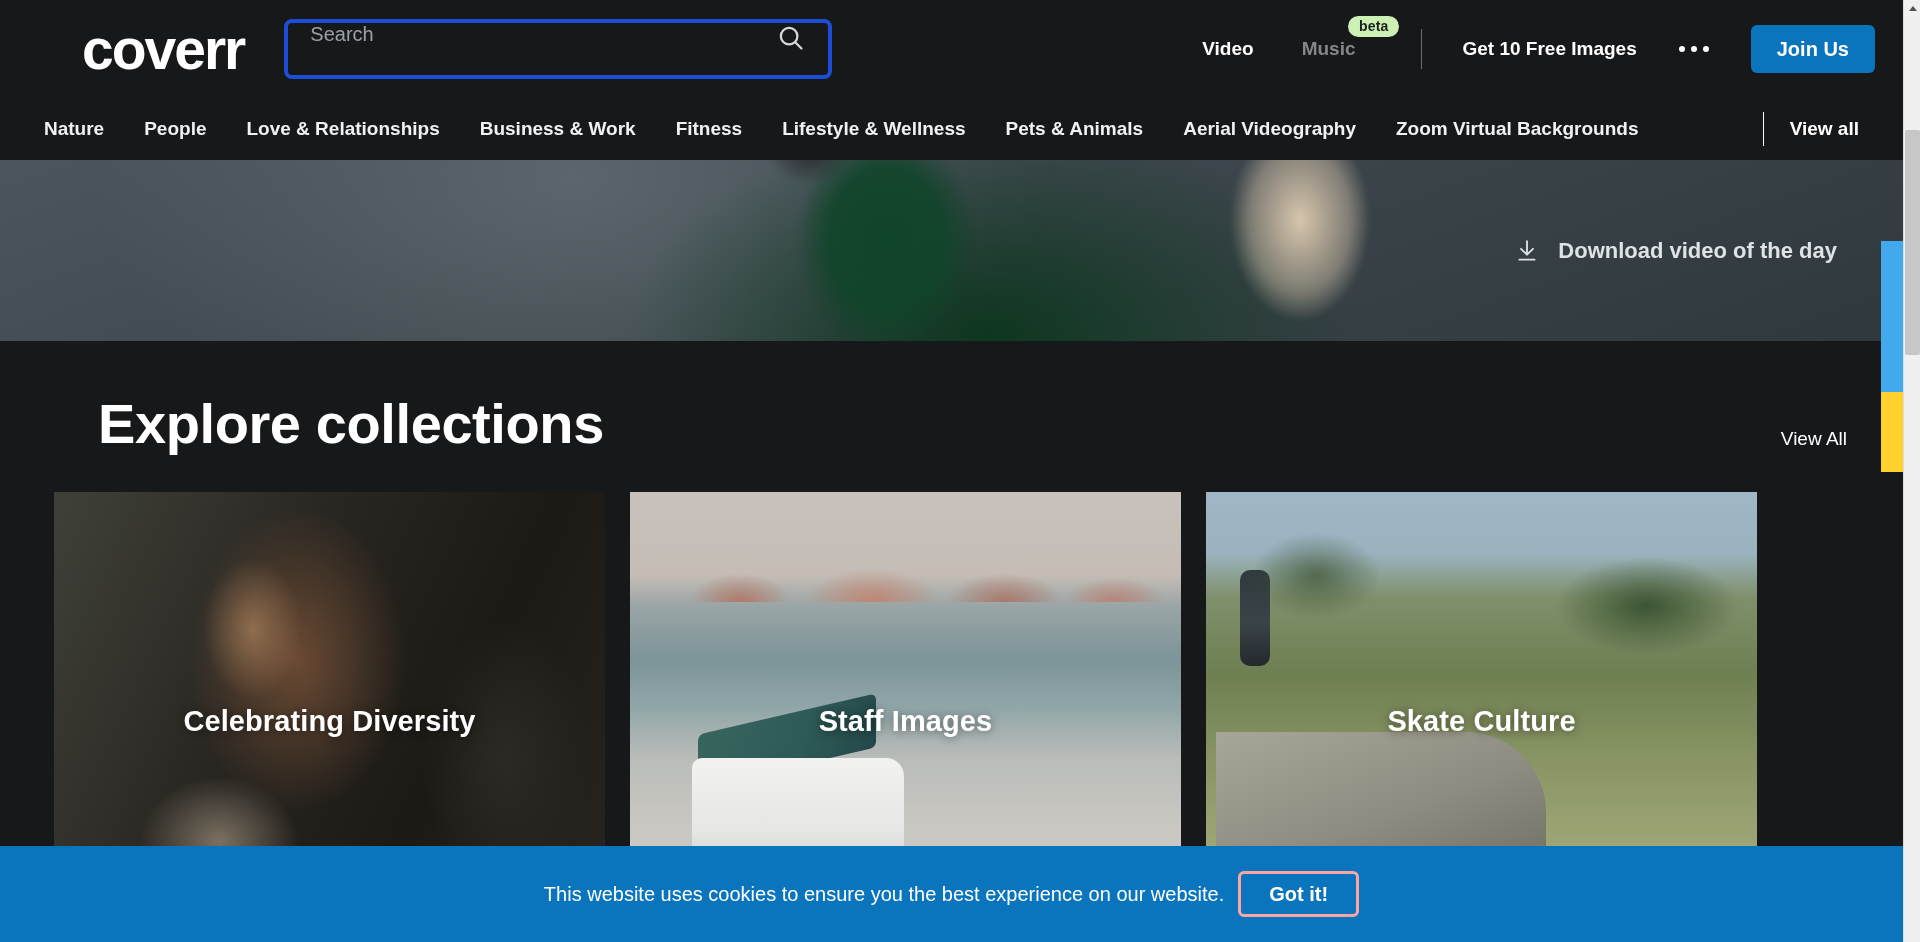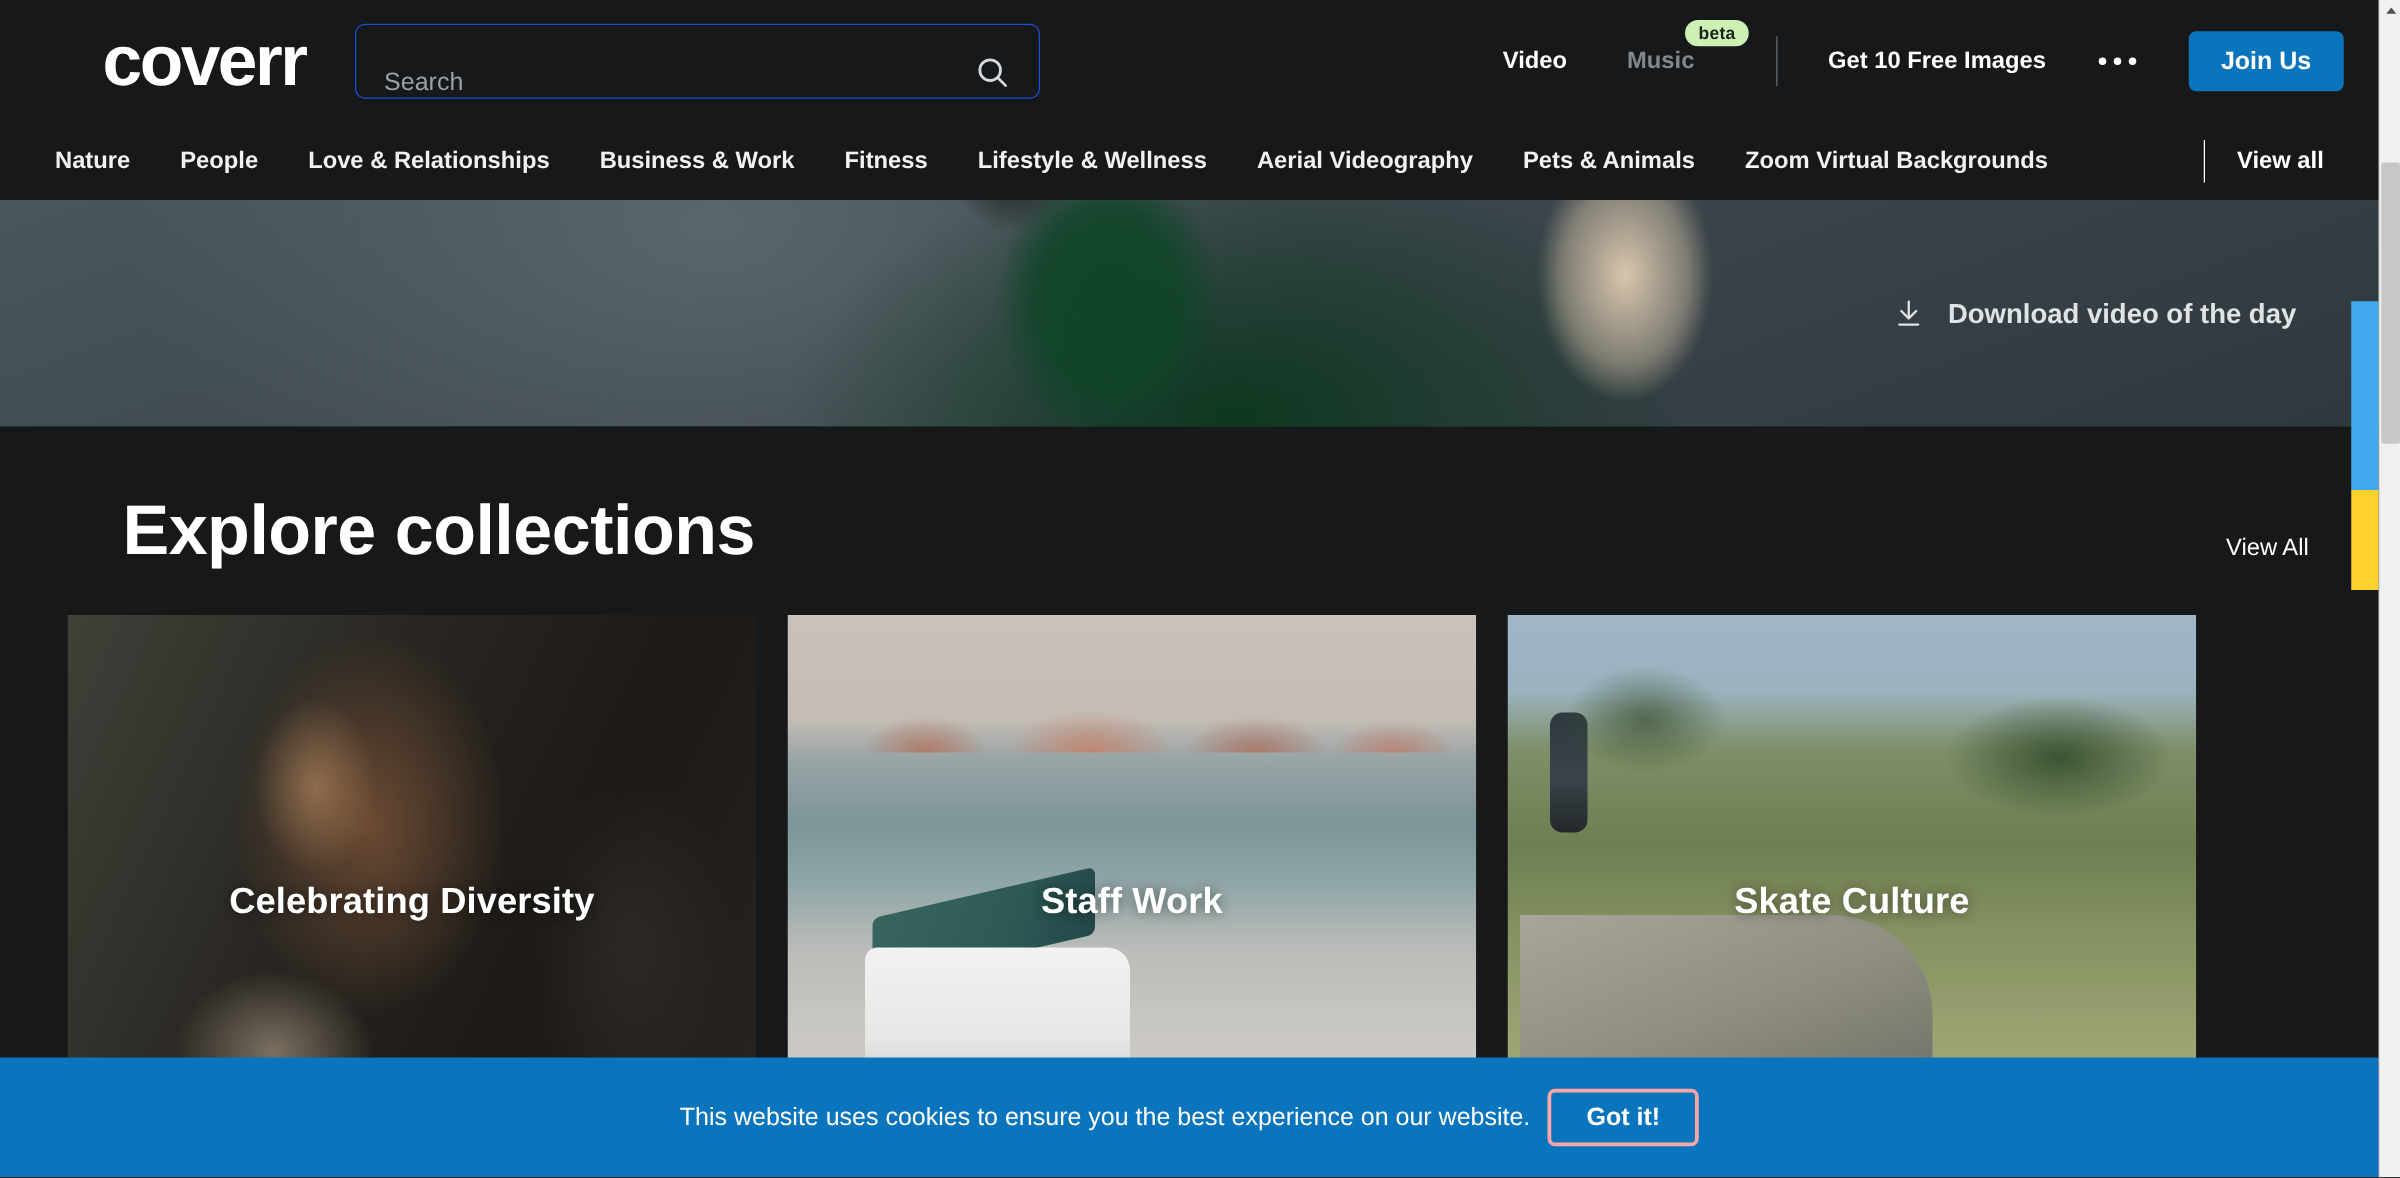--- a/index.html
+++ b/index.html
@@ -44,24 +44,24 @@
     font-size: 57px;
     font-weight: 700;
     letter-spacing: -2.0px;
     line-height: 1;
     margin-left: -4px;
     font-family: "Liberation Sans", sans-serif;
   }
   .search-box {
     position: relative;
     width: 548px; height: 60px;
-    border: 1px solid #1d4ed8;
+    border: 4px solid #1d4ed8;
     border-radius: 8px;
     background: #16181a;
-    display: flex; align-items: flex-end;
+    display: flex; align-items: flex-start;
     padding: 0 22px;
   }
   .search-box input {
     flex: 1;
     background: transparent;
     border: none; outline: none;
     color: #e4e6e8;
     font-size: 20px;
     font-family: "Liberation Sans", sans-serif;
   }
@@ -457,22 +457,22 @@
     </div>
 
     <div class="catbar">
       <div class="cat-scroll">
         <a class="cat-item">Nature</a>
         <a class="cat-item">People</a>
         <a class="cat-item">Love &amp; Relationships</a>
         <a class="cat-item">Business &amp; Work</a>
         <a class="cat-item">Fitness</a>
         <a class="cat-item">Lifestyle &amp; Wellness</a>
+        <a class="cat-item">Pets &amp; Animals</a>
         <a class="cat-item">Aerial Videography</a>
-        <a class="cat-item">Pets &amp; Animals</a>
         <a class="cat-item">Zoom Virtual Backgrounds</a>
 
         <span class="cat-fade"></span>
       </div>
       <div class="cat-right">
         <span class="cat-sep"></span>
         <a class="viewall-cat">View all</a>
       </div>
     </div>
 
@@ -503,21 +503,21 @@
           <div class="card-img img-diversity"></div>
           <div class="card-label">Celebrating Diversity</div>
         </div>
 
         <div class="card">
           <div class="card-img img-staff">
             <div class="mtn"></div>
             <div class="roof"></div>
             <div class="van"></div>
           </div>
-          <div class="card-label">Staff Work</div>
+          <div class="card-label">Staff Images</div>
         </div>
 
         <div class="card">
           <div class="card-img img-skate">
             <div class="ramp"></div>
             <div class="rider"></div>
           </div>
           <div class="card-label">Skate Culture</div>
         </div>
 

